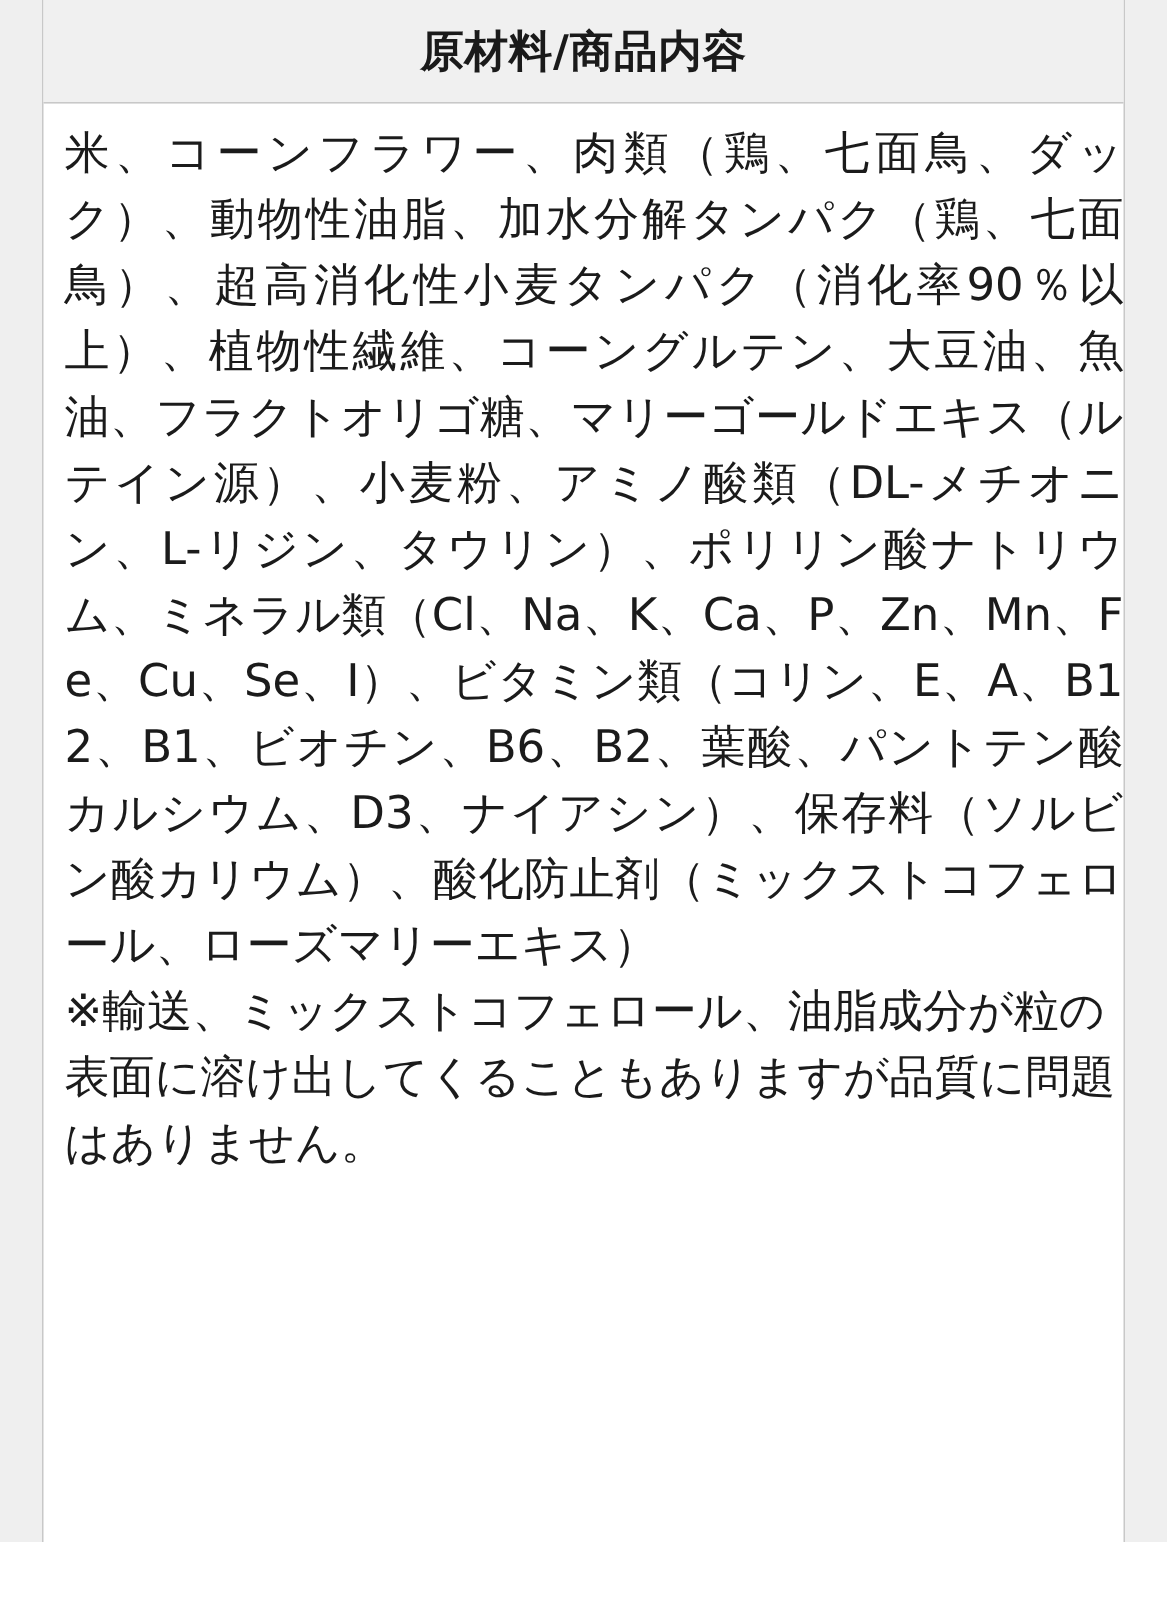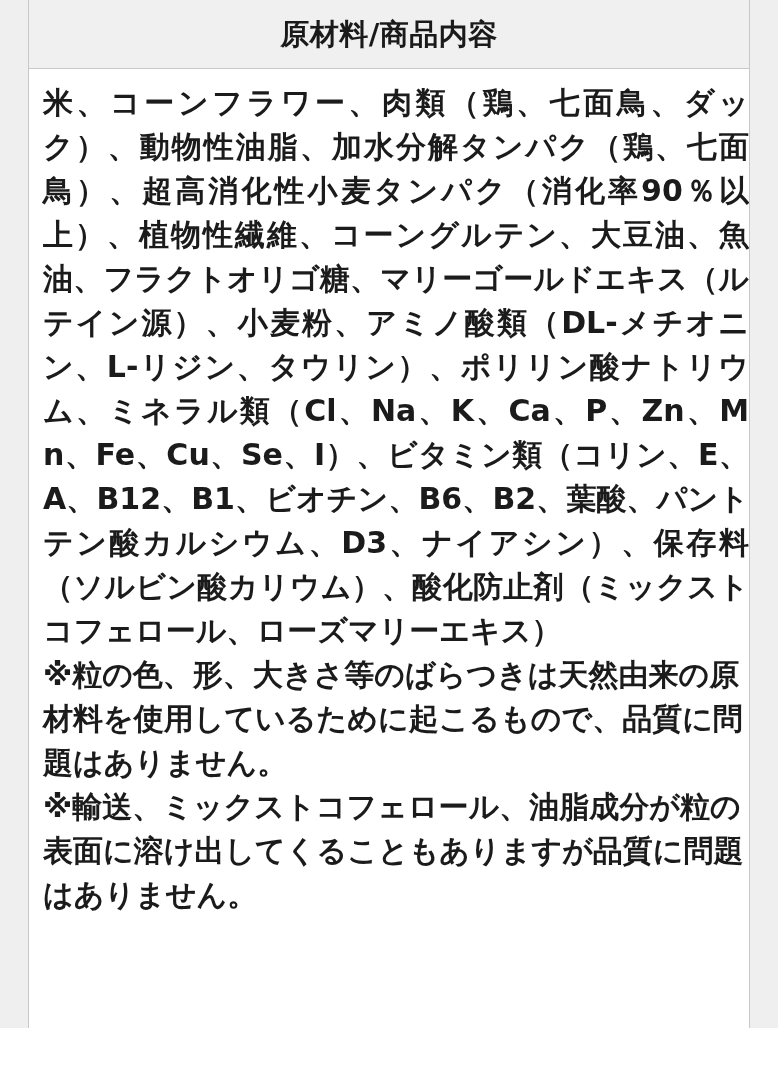--- a/index.html
+++ b/index.html
@@ -58,21 +58,20 @@
     font-weight: bold;
     color: #1a1a1a;
     letter-spacing: 0.5px;
     line-height: 1;
   }
   .body-cell {
     flex: 1 1 auto;
     padding: 12px 0 0 14px;
     box-sizing: border-box;
     overflow: hidden;
-    font-weight: bold;
   }
   .para {
     font-size: 30px;
     line-height: 44px;
     color: #1b1b1b;
     margin: 0;
     text-align: justify;
     text-justify: inter-character;
     word-break: break-all;
     letter-spacing: 0px;
@@ -93,18 +92,17 @@
   <div class="gutter right"></div>
 
   <div class="card">
 
     <div class="table-header">
       <div class="table-header-title">原材料/商品内容</div>
     </div>
 
     <div class="body-cell">
       <p class="para">米、コーンフラワー、肉類（鶏、七面鳥、ダック）、動物性油脂、加水分解タンパク（鶏、七面鳥）、超高消化性小麦タンパク（消化率90％以上）、植物性繊維、コーングルテン、大豆油、魚油、フラクトオリゴ糖、マリーゴールドエキス（ルテイン源）、小麦粉、アミノ酸類（DL-メチオニン、L-リジン、タウリン）、ポリリン酸ナトリウム、ミネラル類（Cl、Na、K、Ca、P、Zn、Mn、Fe、Cu、Se、I）、ビタミン類（コリン、E、A、B12、B1、ビオチン、B6、B2、葉酸、パントテン酸カルシウム、D3、ナイアシン）、保存料（ソルビン酸カリウム）、酸化防止剤（ミックストコフェロール、ローズマリーエキス）</p>
-      <p class="para note">※粒の色、形、大きさ等のばらつきは天然由来の原材料を使用しているために起こるもので、品質に問題はありません。</p>
       <p class="para note">※輸送、ミックストコフェロール、油脂成分が粒の表面に溶け出してくることもありますが品質に問題はありません。</p>
     </div>
 
   </div>
 </div>
 
 </body></html>

